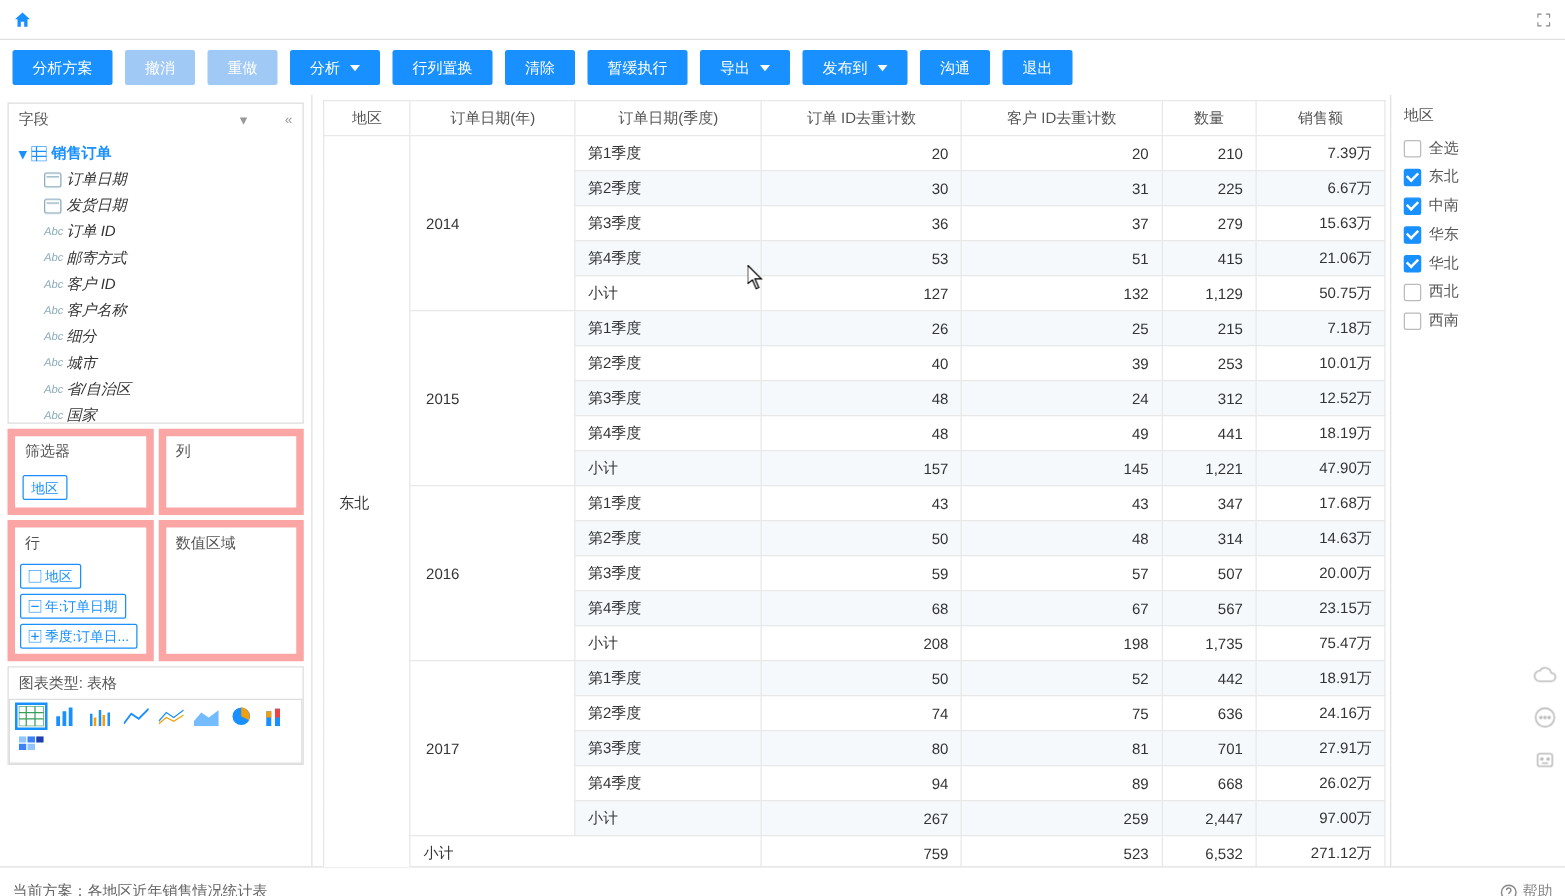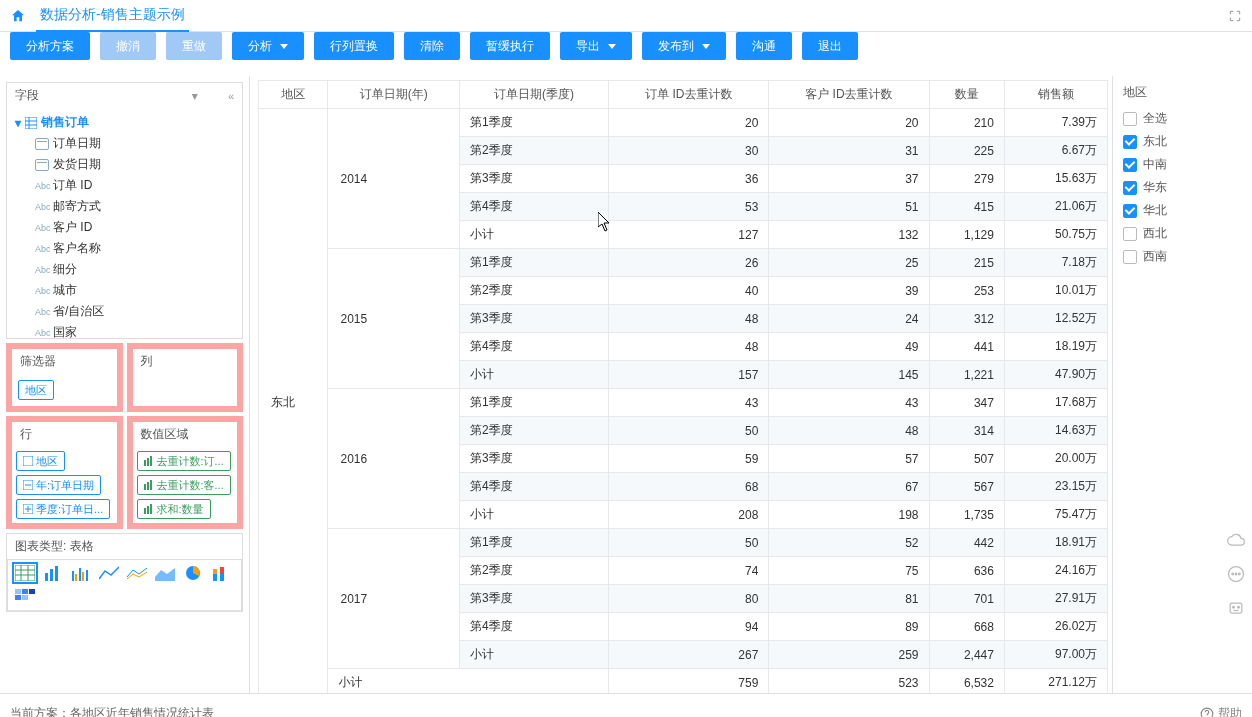--- a/index.html
+++ b/index.html
@@ -5,37 +5,37 @@
 * { margin: 0; padding: 0; box-sizing: border-box; }
 body { font-family: "Microsoft YaHei", Arial, sans-serif; font-size: 12px; color: #333; background: #fff; }
 
 
 .header { height: 32px; display: flex; align-items: center; padding: 0 10px; border-bottom: 1px solid #e0e0e0; }
 .home-icon { width: 16px; height: 16px; margin-right: 10px; fill: #1890ff; }
 .header-title { color: #1890ff; font-size: 14px; padding: 6px 4px; border-bottom: 2px solid #1890ff; }
 .expand-icon { margin-left: auto; width: 14px; height: 14px; stroke: #888; fill: none; }
 
 
-.toolbar { height: 44px; display: flex; gap: 10px; padding: 0 10px; }
+.toolbar { height: 44px; display: flex; align-items: center; gap: 10px; padding: 0 10px; }
 .btn { background: #1890ff; color: #fff; border: none; height: 28px; padding: 0 16px; border-radius: 2px; font-size: 12px; cursor: pointer; display: inline-flex; align-items: center; gap: 4px; }
 .btn-light { background: #a0c9f5; }
 .dropdown-caret { width: 0; height: 0; border-left: 4px solid transparent; border-right: 4px solid transparent; border-top: 5px solid #fff; margin-left: 4px; }
 
 
 .main { display: flex; height: calc(100vh - 32px - 44px - 24px); }
 
 
 .left-panel { width: 250px; border-right: 1px solid #e0e0e0; display: flex; flex-direction: column; padding: 6px 6px 0 6px; }
 .panel-section { border: 1px solid #ddd; margin-bottom: 4px; background: #fff; }
 .panel-header { padding: 4px 8px; font-size: 12px; color: #555; display: flex; align-items: center; gap: 24px; }
 .panel-header .caret-right { margin-left: auto; color: #999; }
 .collapse-icon { margin-left: 6px; color: #999; font-size: 11px; }
 .field-tree { padding: 4px 0; overflow-y: auto; max-height: 230px; }
 .tree-root { display: flex; align-items: center; padding: 2px 8px; font-weight: bold; color: #1890ff; gap: 4px; }
-.tree-item { display: flex; align-items: center; padding: 2px 8px 2px 28px; gap: 4px; color: #333; }
+.tree-item { display: flex; align-items: center; padding: 2px 8px 2px 28px; gap: 4px; color: #333; font-style: italic; }
 .field-icon { display: inline-block; width: 14px; height: 12px; font-size: 10px; color: #8aabbd; text-align: center; }
 .field-icon.date { border: 1px solid #8aabbd; border-radius: 2px; position: relative; }
 .field-icon.date::before { content: ''; position: absolute; top: 2px; left: 1px; right: 1px; height: 1px; background: #8aabbd; }
 .field-icon.abc::before { content: 'Abc'; font-size: 9px; color: #8aabbd; }
 
 .two-col { display: flex; gap: 4px; }
 .two-col > div { flex: 1; border: 6px solid #fca5a5; min-height: 60px; }
 .chip { display: inline-flex; align-items: center; background: #fff; border: 1px solid #1890ff; color: #1890ff; border-radius: 2px; height: 20px; padding: 0 6px; margin: 2px; font-size: 11px; gap: 3px; max-width: 108px; overflow: hidden; white-space: nowrap; }
 .chip-green { border-color: #3a9d5d; color: #3a9d5d; }
 .chip-icon { width: 10px; height: 10px; }
@@ -72,21 +72,20 @@
 
 .cursor { position: fixed; left: 598px; top: 212px; width: 14px; height: 20px; pointer-events: none; }
 </style>
 </head>
 <body>
 
 <div class="header">
   <svg class="home-icon" viewBox="0 0 24 24">
       <path d="M12 3l9 8h-3v9h-4v-6H10v6H6v-9H3z"></path>
     </svg>
-  <span class="header-title">数据分析-销售主题示例</span>
   <svg class="expand-icon" viewBox="0 0 24 24" stroke-width="1.5">
       <path d="M4 9V4h5M20 9V4h-5M4 15v5h5M20 15v5h-5"></path>
     </svg>
 </div>
 
 <div class="toolbar">
   <button class="btn">分析方案</button>
   <button class="btn btn-light">撤消</button>
   <button class="btn btn-light">重做</button>
   <button class="btn">
@@ -200,33 +199,20 @@
               </svg>年:订单日期</span><span class="chip"><svg class="chip-icon" viewBox="0 0 10 10">
                 <rect width="10" height="10" fill="none" stroke="currentColor"></rect>
                 <line x1="2" y1="5" x2="8" y2="5" stroke="currentColor"></line>
                 <line x1="5" y1="2" x2="5" y2="8" stroke="currentColor"></line>
               </svg>季度:订单日...</span></div>
       </div>
       <div class="panel-section">
         <div class="panel-header">
             <span>数值区域</span>
           </div>
-        <div style="padding:2px;" id="measure-chips"><span class="chip chip-green"><svg class="chip-icon" viewBox="0 0 10 10">
-                <rect x="0" y="4" width="2" height="6" fill="currentColor"></rect>
-                <rect x="3" y="2" width="2" height="8" fill="currentColor"></rect>
-                <rect x="6" y="0" width="2" height="10" fill="currentColor"></rect>
-              </svg>去重计数:订...</span><span class="chip chip-green"><svg class="chip-icon" viewBox="0 0 10 10">
-                <rect x="0" y="4" width="2" height="6" fill="currentColor"></rect>
-                <rect x="3" y="2" width="2" height="8" fill="currentColor"></rect>
-                <rect x="6" y="0" width="2" height="10" fill="currentColor"></rect>
-              </svg>去重计数:客...</span><span class="chip chip-green"><svg class="chip-icon" viewBox="0 0 10 10">
-                <rect x="0" y="4" width="2" height="6" fill="currentColor"></rect>
-                <rect x="3" y="2" width="2" height="8" fill="currentColor"></rect>
-                <rect x="6" y="0" width="2" height="10" fill="currentColor"></rect>
-              </svg>求和:数量</span></div>
       </div>
     </div>
 
     <div class="panel-section">
       <div class="panel-header">
           <span>图表类型: 表格</span>
         </div>
       <div class="chart-types">
         <span class="chart-icon" style="outline:2px solid #1890ff;">
             <svg viewBox="0 0 20 16">

